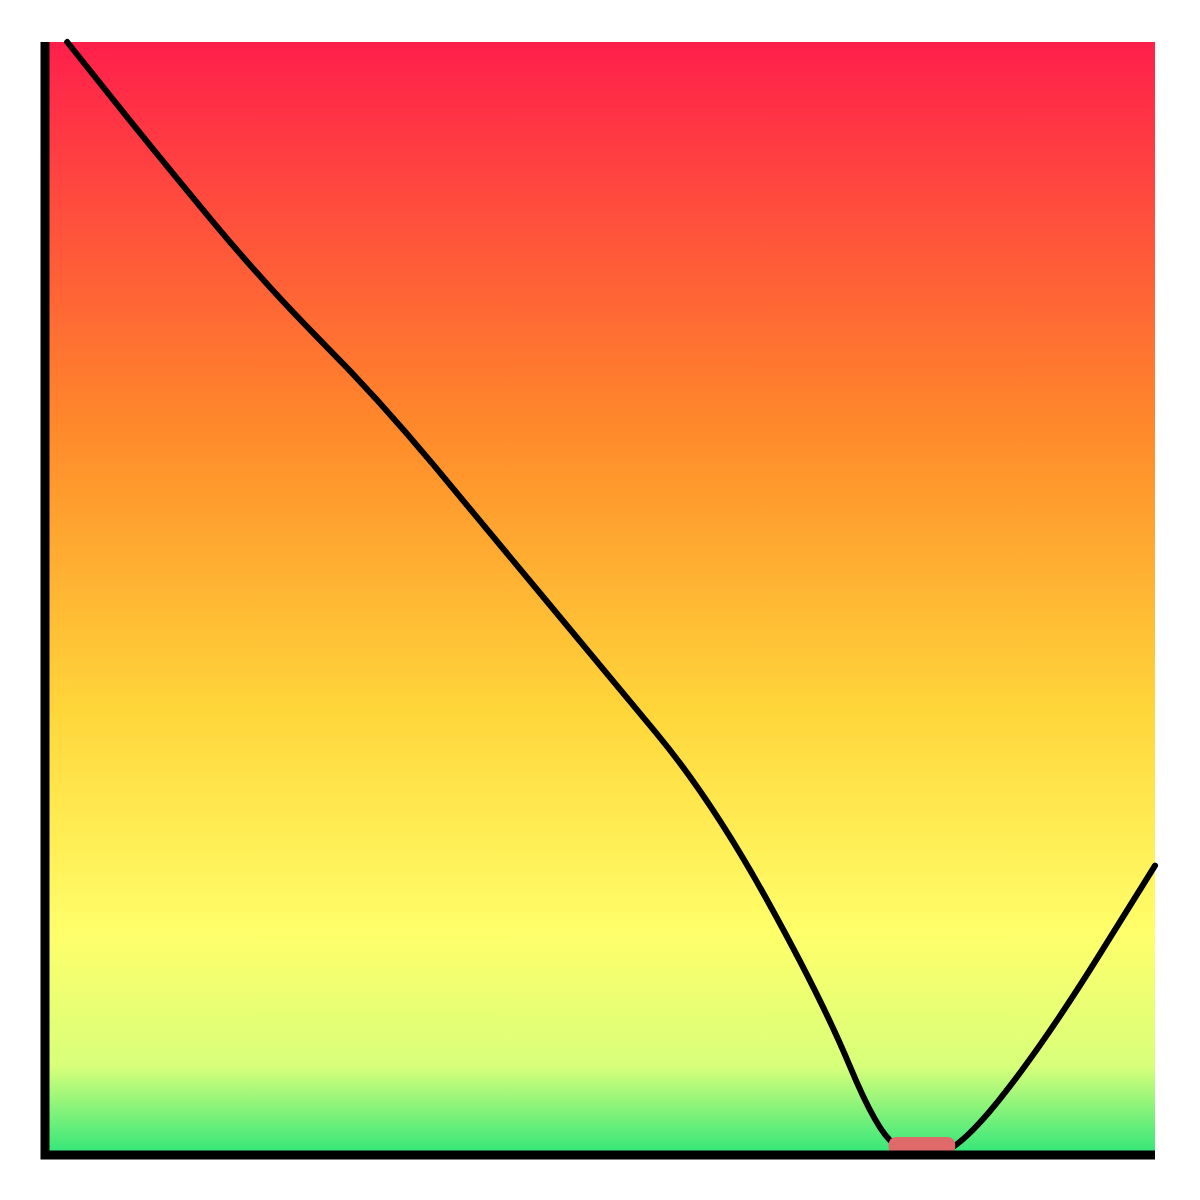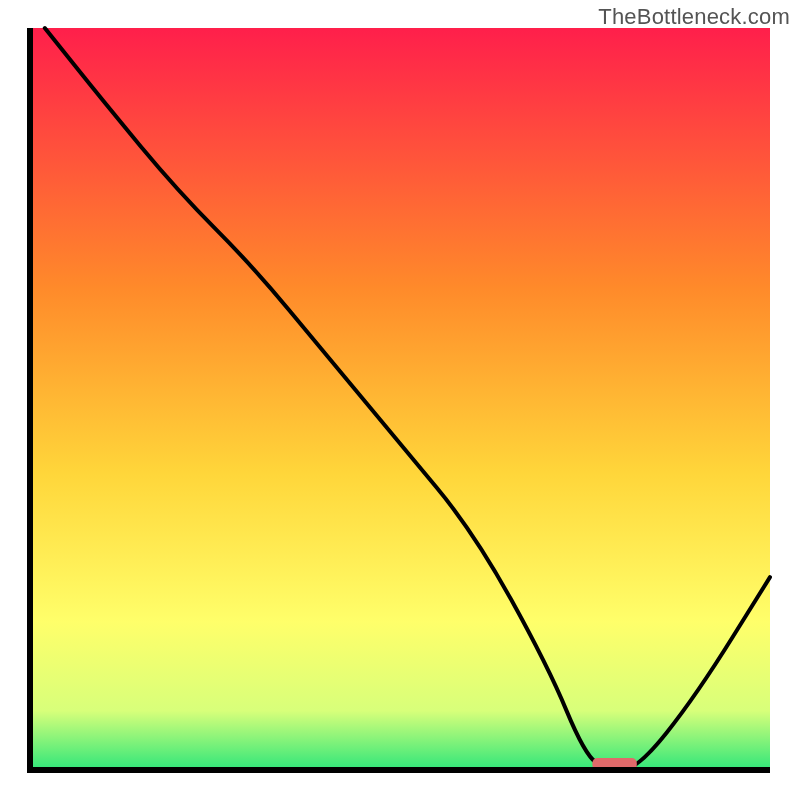--- a/index.html
+++ b/index.html
@@ -49,14 +49,13 @@
 
     <rect id="plot-bg" x="30" y="28" width="740" height="742" fill="url(#bg-grad)"></rect>
 
     <path id="curve" fill="none" stroke="#000000" stroke-width="4" stroke-linecap="round" stroke-linejoin="round" d="M 44.8 28 Q 44.8 28 74.4 65.09999999999997 Q 104 102.19999999999993 141 146.71999999999997 Q 178 191.24 215 228.33999999999997 Q 252 265.43999999999994 289 309.9599999999999 Q 326 354.47999999999996 363 399 Q 400 443.52 437 488.03999999999996 Q 474 532.56 511 599.3399999999999 Q 548 666.12 566.5 710.64 Q 585 755.16 596.1 762.5799999999999 Q 607.2 770 622 770 Q 636.8 770 666.4 732.9 Q 696 695.8 733 636.4399999999999 T 770 577.0799999999999"></path>
 
     <rect id="marker" rx="5" ry="5" height="12" fill="#e06a6a" x="592.4" width="44.39999999999998" y="758.064"></rect>
 
     <path id="frame" d="M30 28 L30 770 L770 770" fill="none" stroke="#000000" stroke-width="6"></path>
   </svg>
 
-  <div class="watermark">TheBottleneck.com</div>
 </div>
 
 </body></html>

